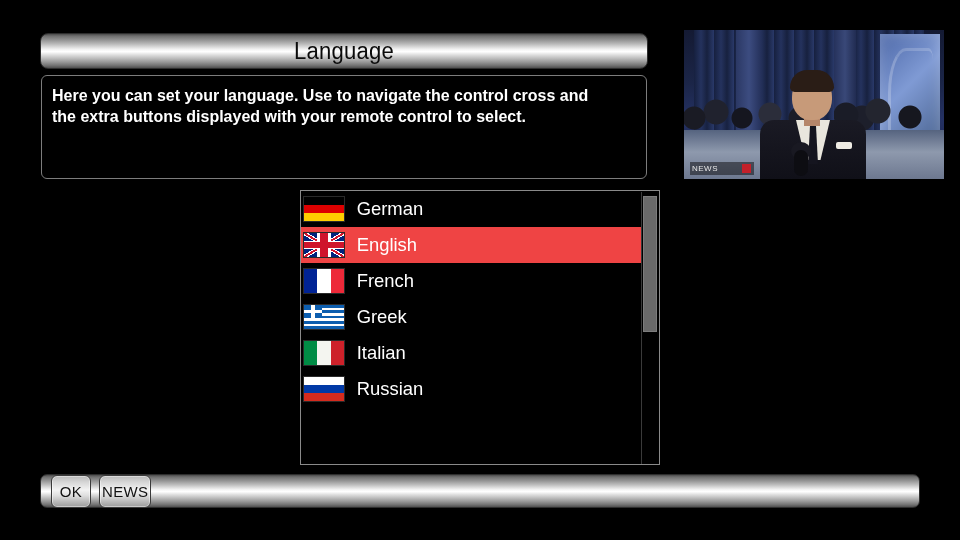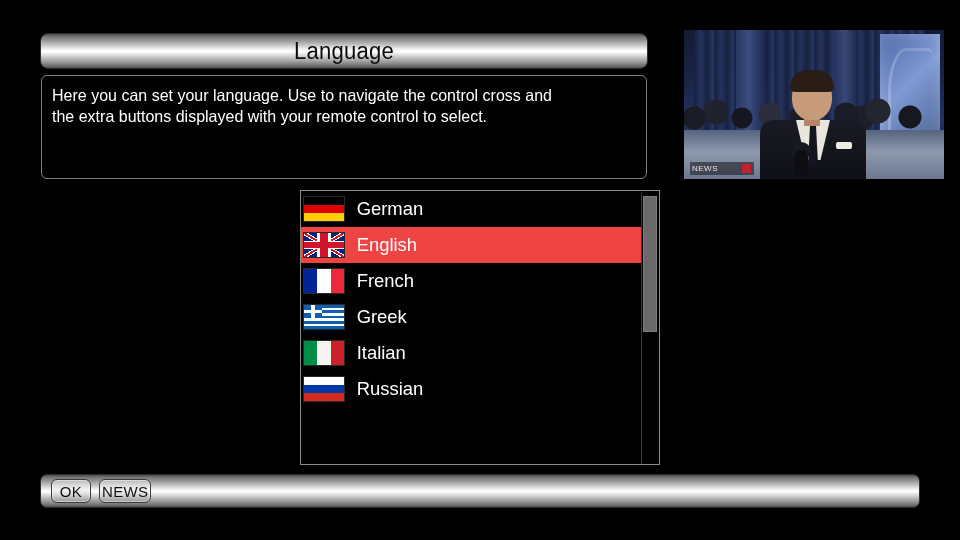--- a/index.html
+++ b/index.html
@@ -62,20 +62,21 @@
     position: absolute;
     left: 41px;
     top: 75px;
     width: 606px;
     height: 104px;
     background: #000000;
     border: 1px solid #7d7d7d;
     border-radius: 6px;
     box-sizing: border-box;
     padding: 9px 12px 0 10px;
+    font-weight: bold;
   }
   #help-text {
     color: #ffffff;
     font-size: 16.5px;
     line-height: 21px;
     font-family: "Liberation Sans", sans-serif;
     white-space: pre-line;
     transform: scaleX(0.97);
     transform-origin: left top;
   }
@@ -327,21 +328,21 @@
     height: 34px;
     border-radius: 7px;
     border: 1px solid #2d2d2d;
     box-sizing: border-box;
     display: flex;
     align-items: center;
     padding-left: 10px;
     gap: 8px;
   }
   .cmd-btn {
-    height: 24px;
+    height: 33px;
     min-width: 40px;
     padding: 0 2px;
     border-radius: 6px;
     border: 1px solid #3a3a3a;
     box-sizing: border-box;
     display: flex;
     align-items: center;
     justify-content: center;
     font-size: 15px;
     color: #111111;

